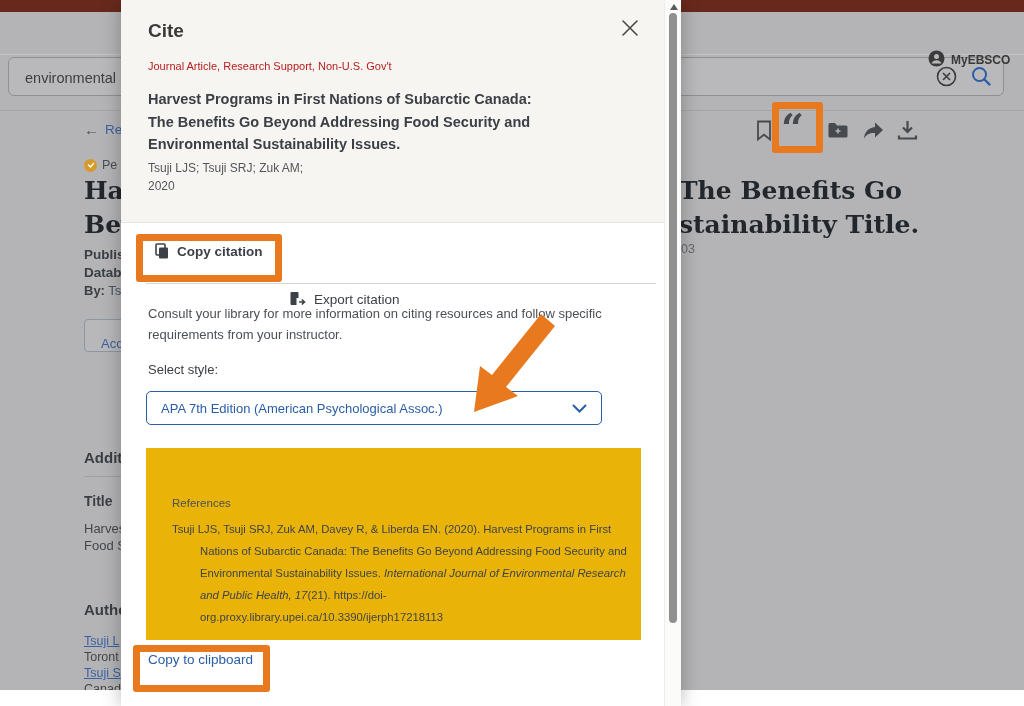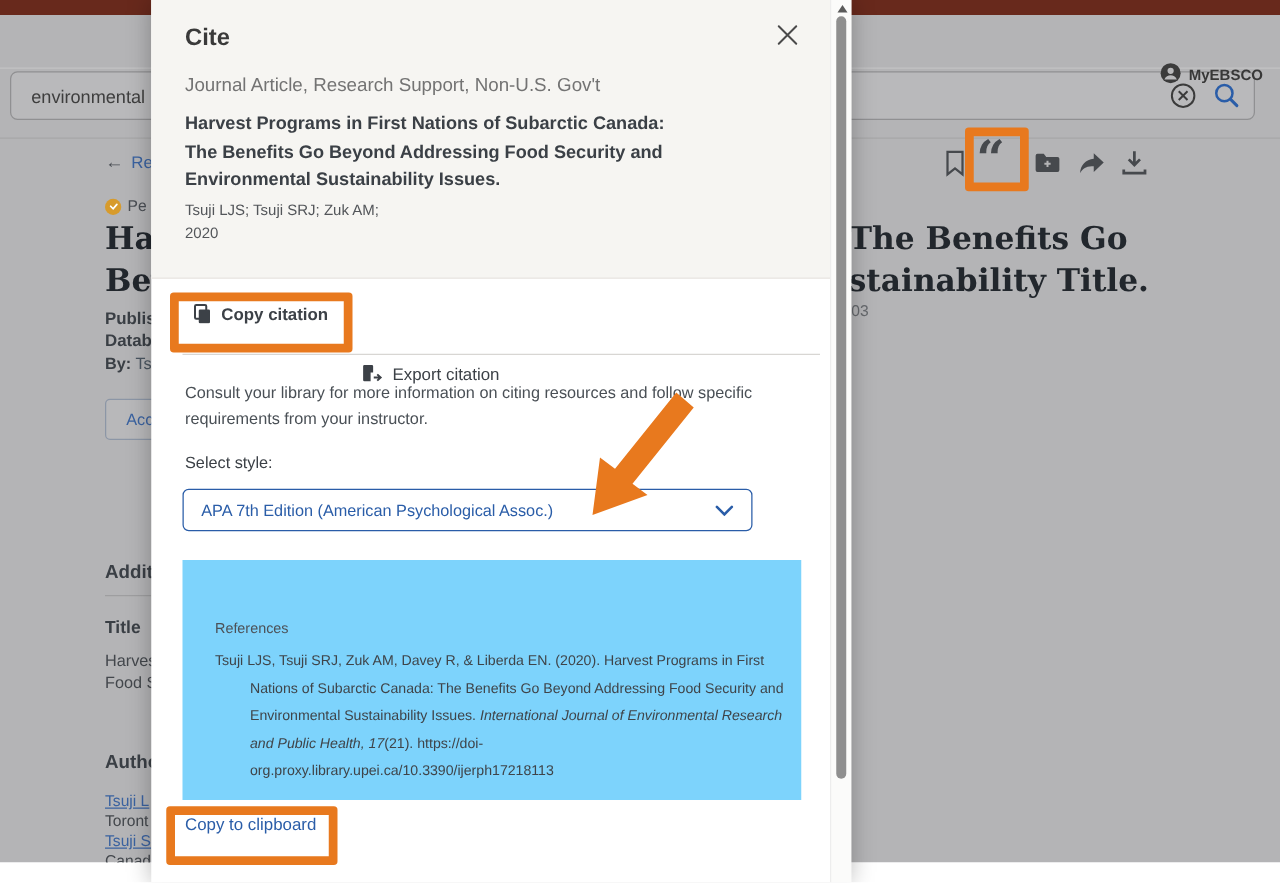--- a/index.html
+++ b/index.html
@@ -33,21 +33,21 @@
                font-size:25px;color:#22272D;white-space:nowrap;}
   .tl1{left:84px;top:176px;} .tl2{left:84px;top:210px;}
   .tr1{left:679px;top:176px;} .tr2{left:679px;top:210px;}
   .page-num{left:681px;top:242px;font-size:12.5px;color:#66696D;}
 
   .meta{left:84px;top:246px;font-size:13.5px;color:#3A3F45;line-height:17.5px;font-weight:700;white-space:nowrap;}
   .by-row{left:84px;top:283px;font-size:13px;color:#3A3F45;white-space:nowrap;}
   .by-val{color:#4A5560;font-weight:400;}
   .access-btn{left:84px;top:319px;width:58px;height:33px;background:#B8B8BA;border:1px solid #8C96A6;
               border-radius:4px;box-sizing:border-box;color:#3A62A0;font-size:13px;
-              display:flex;align-items:center;padding-left:16px;cursor:pointer;}
+              display:flex;align-items:flex-end;padding-left:16px;cursor:pointer;}
 
   .bg-icon{top:120px;width:22px;height:22px;cursor:pointer;}
   .quote-glyph{left:781px;top:108px;font-family:"DejaVu Serif",serif;font-weight:700;
                font-size:40px;line-height:40px;color:#46494D;cursor:pointer;}
 
   .sec-head{font-weight:700;color:#3A3F45;white-space:nowrap;}
   .addl-head{left:84px;top:449px;font-size:15px;}
   .addl-divider{left:84px;top:476px;width:37px;height:1px;background:#9E9EA0;}
   .title-head{left:84px;top:493px;font-size:14px;}
   .frag{left:84px;font-size:13px;color:#43474C;white-space:nowrap;}
@@ -55,37 +55,37 @@
   .auth-line{left:84px;font-size:12.5px;white-space:nowrap;}
   .auth-link{color:#3A62A0;text-decoration:underline;cursor:pointer;}
   .auth-plain{color:#43474C;}
 
   
   .modal{left:121px;top:0;width:560px;height:706px;background:#fff;
          box-shadow:0 0 18px rgba(0,0,0,.28);}
   .m-header{left:0;top:0;width:560px;height:223px;background:#F6F5F2;border-bottom:1px solid #E7E5E1;box-sizing:border-box;}
   .m-title{left:27px;top:20px;font-size:19px;font-weight:700;color:#3A3A3A;}
   .m-close{left:499px;top:18px;width:24px;height:24px;cursor:pointer;}
-  .m-type{left:27px;top:60px;font-size:15px;color:#737373;}
+  .m-type{left:27px;top:60px;font-size:11px;color:#b91c1c;}
   .m-art-title{left:27px;top:88px;width:385px;font-size:14.5px;font-weight:700;
                line-height:22.5px;color:#3B4046;}
   .m-authors{left:27px;top:161px;font-size:12px;color:#53565A;}
   .m-year{left:27px;top:179px;font-size:12px;color:#53565A;}
 
   .tab{top:243px;display:flex;align-items:center;gap:8px;font-size:13.5px;color:#3C4147;cursor:pointer;}
   .tab-copy{left:34px;font-weight:700;}
   .tab-export{left:168px;font-weight:400;margin-top:48px;}
   .tab-divider{left:25px;top:283px;width:510px;height:1px;background:#D8D6D3;}
   .m-note{left:27px;top:303px;width:508px;font-size:13px;line-height:21px;color:#4A5056;}
   .m-select-label{left:27px;top:362px;font-size:13px;font-weight:400;color:#3B4046;}
   .dropdown{left:25px;top:391px;width:456px;height:34px;border:1.5px solid #2A5DA8;border-radius:5px;
             background:#fff;box-sizing:border-box;display:flex;align-items:center;
             justify-content:space-between;padding:0 14px;cursor:pointer;}
   .dropdown-value{font-size:13px;color:#2A5DA8;}
-  .refbox{left:25px;top:448px;width:495px;height:192px;background:#7dd3fc;}
+  .refbox{left:25px;top:448px;width:495px;height:192px;background:#eab308;}
   .ref-head{position:absolute;left:26px;top:49px;font-size:11.5px;color:#4C5157;}
   .ref-cite{position:absolute;left:26px;top:70px;width:455px;font-size:11.3px;line-height:22px;
             color:#3F4449;padding-left:28px;text-indent:-28px;box-sizing:border-box;}
   .copy-link{left:27px;top:652px;font-size:13.5px;color:#2A5DA8;cursor:pointer;}
 
   .scroll-track{left:543px;top:0;width:17px;height:706px;background:#FBFBFA;border-left:1px solid #EDEDED;box-sizing:border-box;}
   .scroll-up{position:absolute;left:5px;top:4px;width:0;height:0;
              border-left:4px solid transparent;border-right:4px solid transparent;border-bottom:6px solid #5A5A5A;cursor:pointer;}
   .scroll-thumb{position:absolute;left:4px;top:13px;width:8px;height:610px;background:#8F8F8F;border-radius:4px;cursor:pointer;}
 

